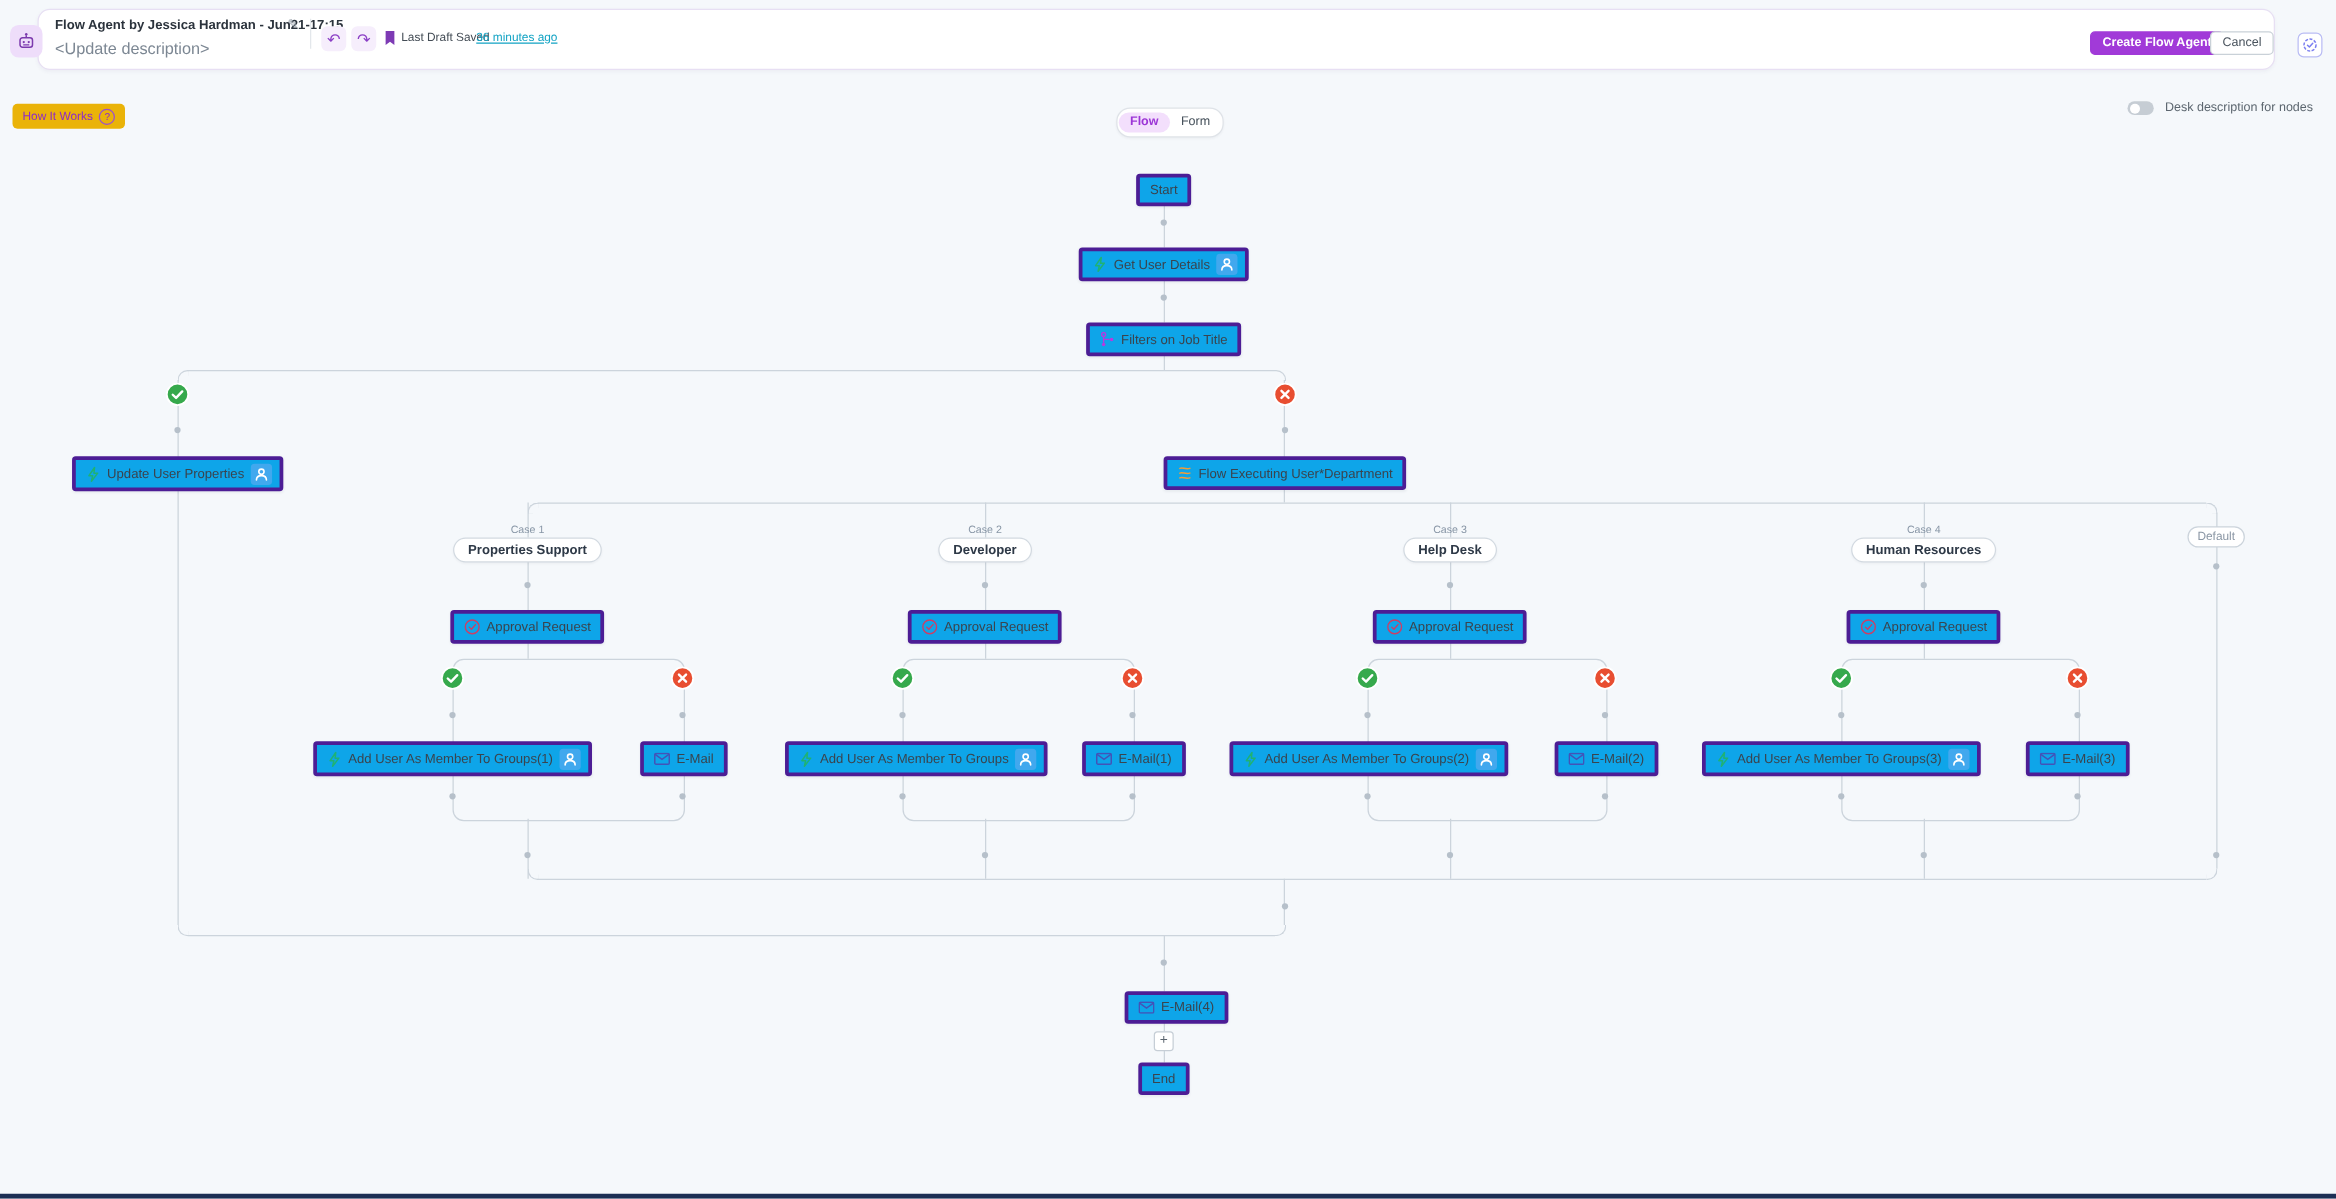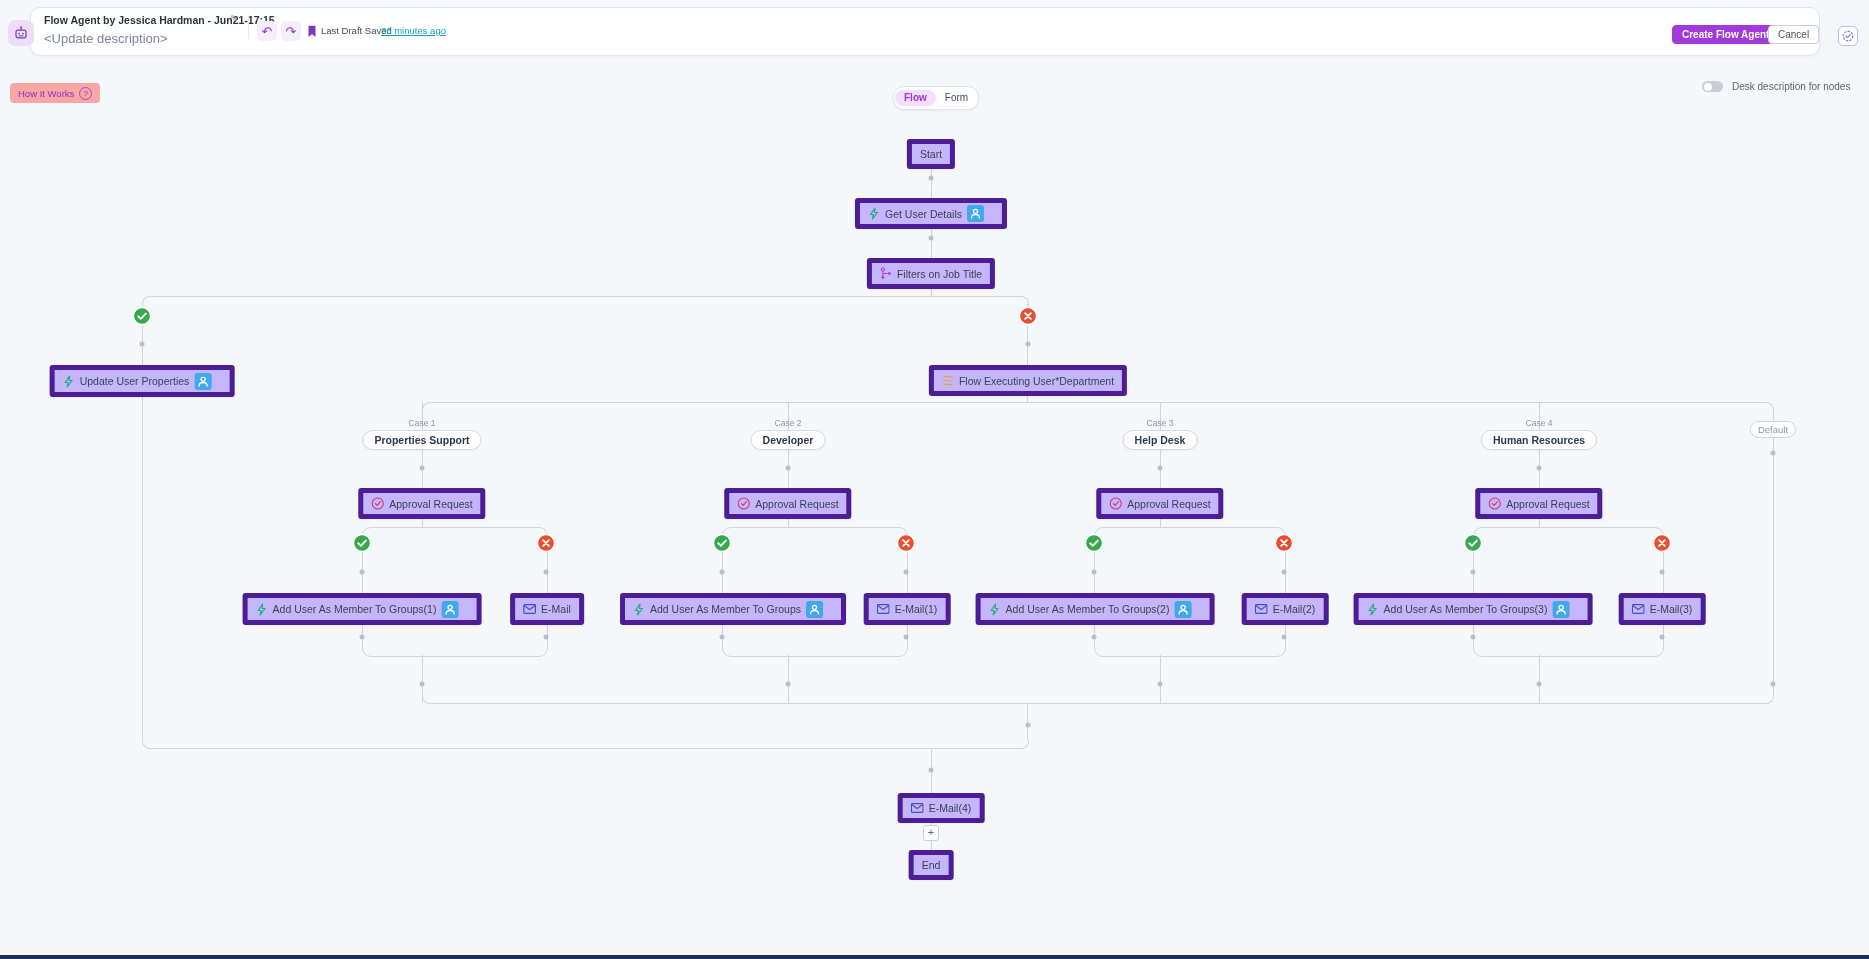--- a/index.html
+++ b/index.html
@@ -15,21 +15,21 @@
   .iconbtn{position:absolute;width:20px;height:20px;top:21px;border:none;border-radius:5px;background:#f6eefc;color:#8b3fc6;font-size:13px;line-height:19px;text-align:center;padding:0;cursor:pointer}
   .bookmark{position:absolute;left:307px;top:24px}
   .saved-label{position:absolute;left:321px;top:25px;font-size:9.5px;color:#434c55}
   .saved-link{position:absolute;left:381px;top:25px;font-size:9.5px;color:#12a3c4;text-decoration:underline;cursor:pointer}
   .btn{position:absolute;top:25px;height:19px;border-radius:4px;font-size:10px;padding:0 9px;line-height:17px;cursor:pointer}
   .btn-create{left:1672px;background:#a13ad8;border:1px solid #a13ad8;color:#fff;font-weight:600}
   .btn-cancel{left:1768px;background:#fff;border:1px solid #c9d1d8;color:#49535d}
   .corner-icon{position:absolute;left:1838px;top:26px;width:18px;height:18px;border:1.5px solid #babdf4;border-radius:5px;background:#fff;display:flex;align-items:center;justify-content:center;cursor:pointer}
 
   
-  .hiw{position:absolute;left:10px;top:83px;height:20px;border-radius:4px;background:#fca5a5;color:#8d2bc9;font-size:9.5px;display:inline-flex;align-items:center;gap:5px;padding:0 8px;cursor:pointer}
+  .hiw{position:absolute;left:10px;top:83px;height:20px;border-radius:4px;background:#eab308;color:#8d2bc9;font-size:9.5px;display:inline-flex;align-items:center;gap:5px;padding:0 8px;cursor:pointer}
   .qmark{width:11px;height:11px;border:1px solid #9a4fd0;border-radius:50%;font-size:8px;line-height:11px;text-align:center}
   .seg{position:absolute;left:893px;top:86px;height:20px;border:1px solid #dfe3e8;border-radius:11px;background:#fff;display:inline-flex;align-items:center;padding:1px;box-shadow:0 1px 2px rgba(30,45,60,.05)}
   .seg-opt{height:16px;line-height:16px;padding:0 9px;border-radius:9px;font-size:10px;color:#434e58;cursor:pointer}
   .seg-opt.active{background:#f3dffc;color:#9c36d6;font-weight:700}
   .toggle{position:absolute;left:1702px;top:81px;width:21px;height:11px;border-radius:6px;background:#c6cdd4;cursor:pointer}
   .knob{position:absolute;left:1.5px;top:1.5px;width:8px;height:8px;border-radius:50%;background:#fff}
   .toggle-label{position:absolute;left:1732px;top:81px;font-size:10px;color:#5c666f}
 
   
   .hline,.vline{position:absolute;background:#ccd4dc}
@@ -37,22 +37,22 @@
   .vline{width:1px}
   .corner{position:absolute;width:8px;height:8px;border:0 solid #ccd4dc}
   .c-tl{border-top-width:1px;border-left-width:1px;border-top-left-radius:8px}
   .c-tr{border-top-width:1px;border-right-width:1px;border-top-right-radius:8px}
   .c-bl{border-bottom-width:1px;border-left-width:1px;border-bottom-left-radius:8px}
   .c-br{border-bottom-width:1px;border-right-width:1px;border-bottom-right-radius:8px}
   .subrect{position:absolute;border:1px solid #ccd4dc;border-radius:9px}
   .dot{position:absolute;width:5px;height:5px;border-radius:50%;background:#b6c0ca;transform:translate(-50%,-50%);cursor:pointer}
 
   
-  .node{position:absolute;transform:translateX(-50%);background:#c4b5fd;border:5px solid #4c1d95;border-radius:3px;height:21px;display:inline-flex;align-items:center;gap:5px;padding:0 8px;font-size:10.5px;color:#3a444e;white-space:nowrap;box-shadow:0 1px 2px rgba(30,45,60,.06);cursor:pointer}
-  .node.has-badge{padding-right:18px}
+  .node{position:absolute;transform:translateX(-50%);background:#0ea5e9;border:3px solid #4c1d95;border-radius:3px;height:21px;display:inline-flex;align-items:center;gap:5px;padding:0 8px;font-size:10.5px;color:#3a444e;white-space:nowrap;box-shadow:0 1px 2px rgba(30,45,60,.06);cursor:pointer}
+  .node.has-badge{padding-right:6px}
   .badge{width:17px;height:17px;border-radius:3px;background:#41a8ee;display:flex;align-items:center;justify-content:center;flex:0 0 auto}
   .pill-label{position:absolute;transform:translateX(-50%);font-size:8.5px;color:#8896a6;white-space:nowrap}
   .case-pill{position:absolute;transform:translateX(-50%);background:#fff;border:1px solid #d3dae1;border-radius:12px;height:18px;line-height:18px;padding:0 11px;font-size:10.5px;font-weight:700;color:#2e3947;white-space:nowrap;box-shadow:0 1px 2px rgba(30,45,60,.05);cursor:pointer}
   .default-pill{position:absolute;transform:translateX(-50%);background:#fff;border:1px solid #ccd4dc;border-radius:9px;height:15px;line-height:15px;padding:0 7px;font-size:9.5px;color:#8a96a4;white-space:nowrap;cursor:pointer}
   .circ{position:absolute;transform:translate(-50%,-50%)}
   .plusbtn{position:absolute;transform:translateX(-50%);width:14px;height:14px;background:#fff;border:1px solid #c6ced6;border-radius:3px;color:#5a646e;font-size:11px;line-height:12px;text-align:center;cursor:pointer}
   .bottom-bar{position:absolute;left:0;bottom:0;width:100%;height:4px;background:#1c2e54}
 </style>
 </head>
 <body>

